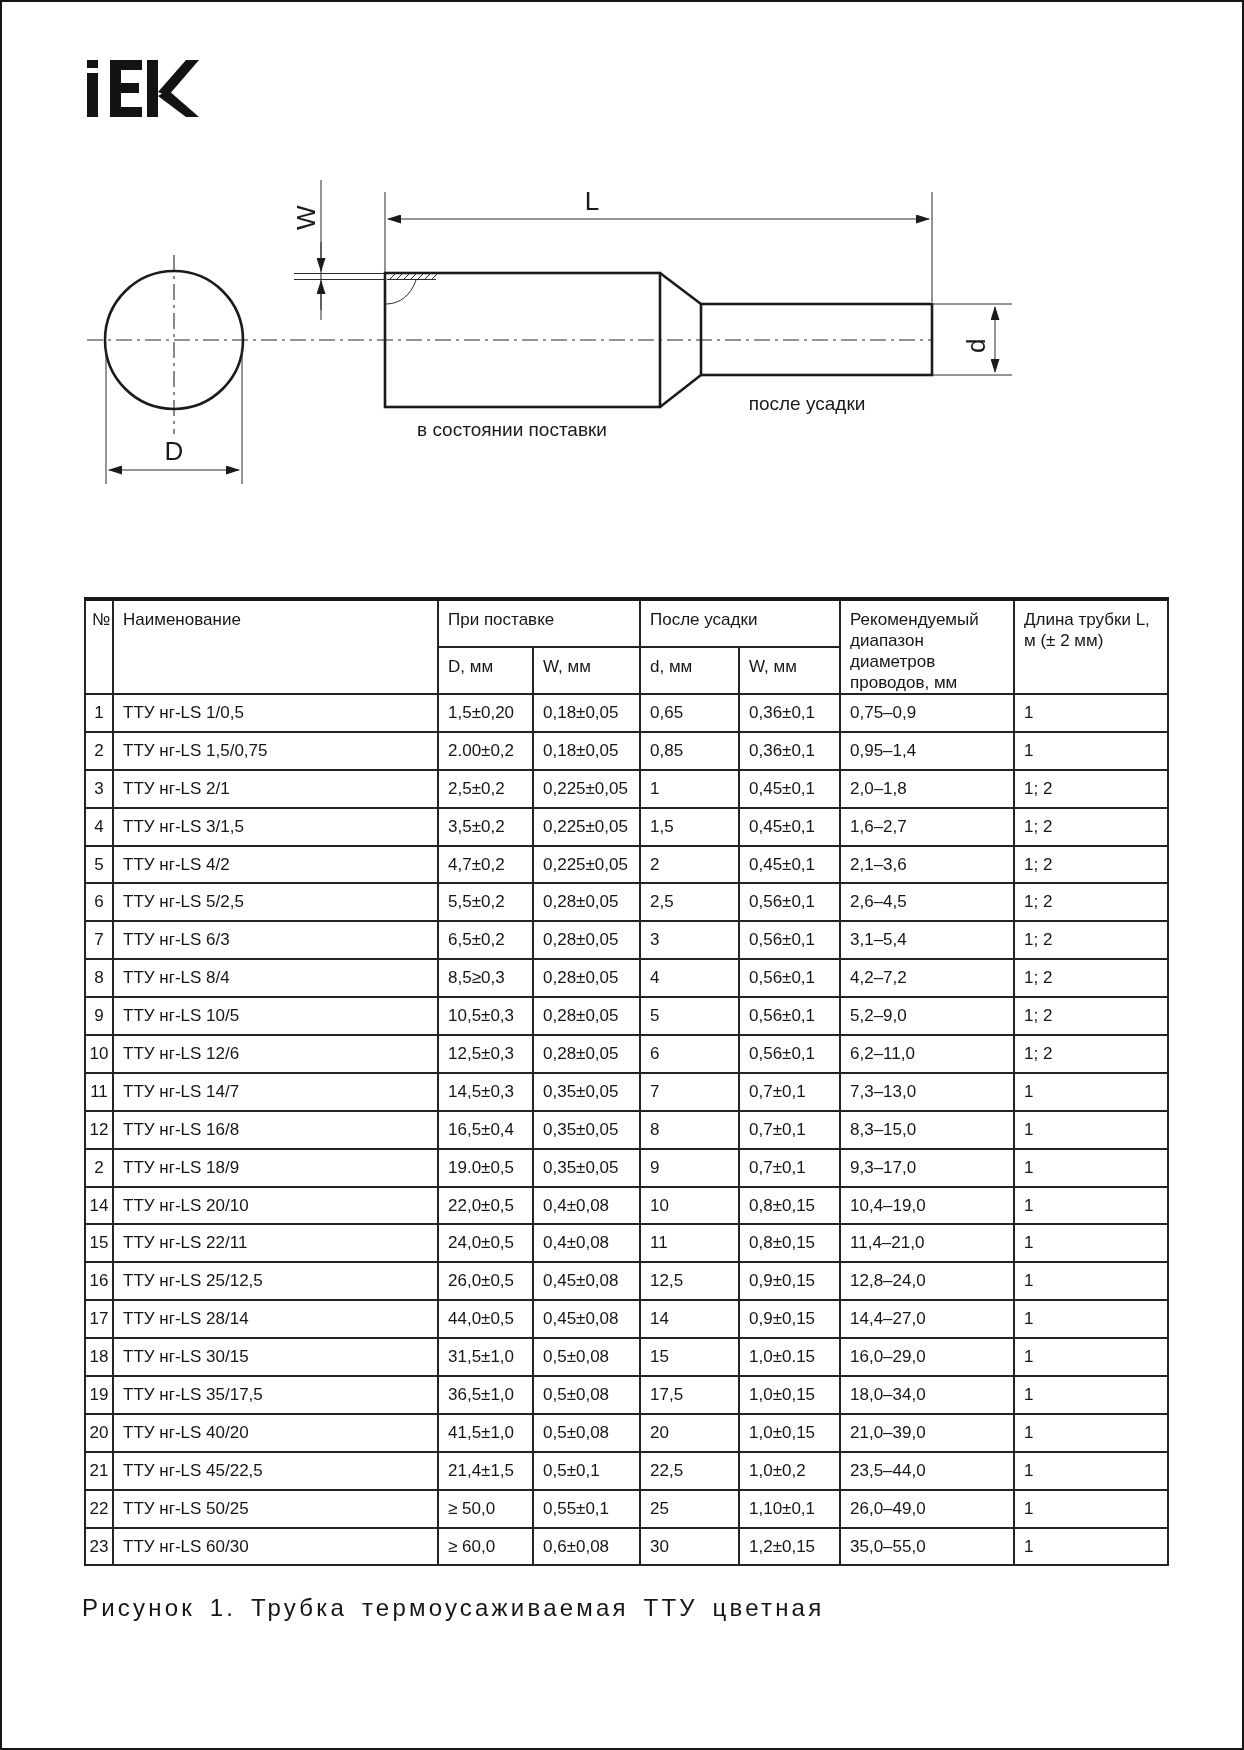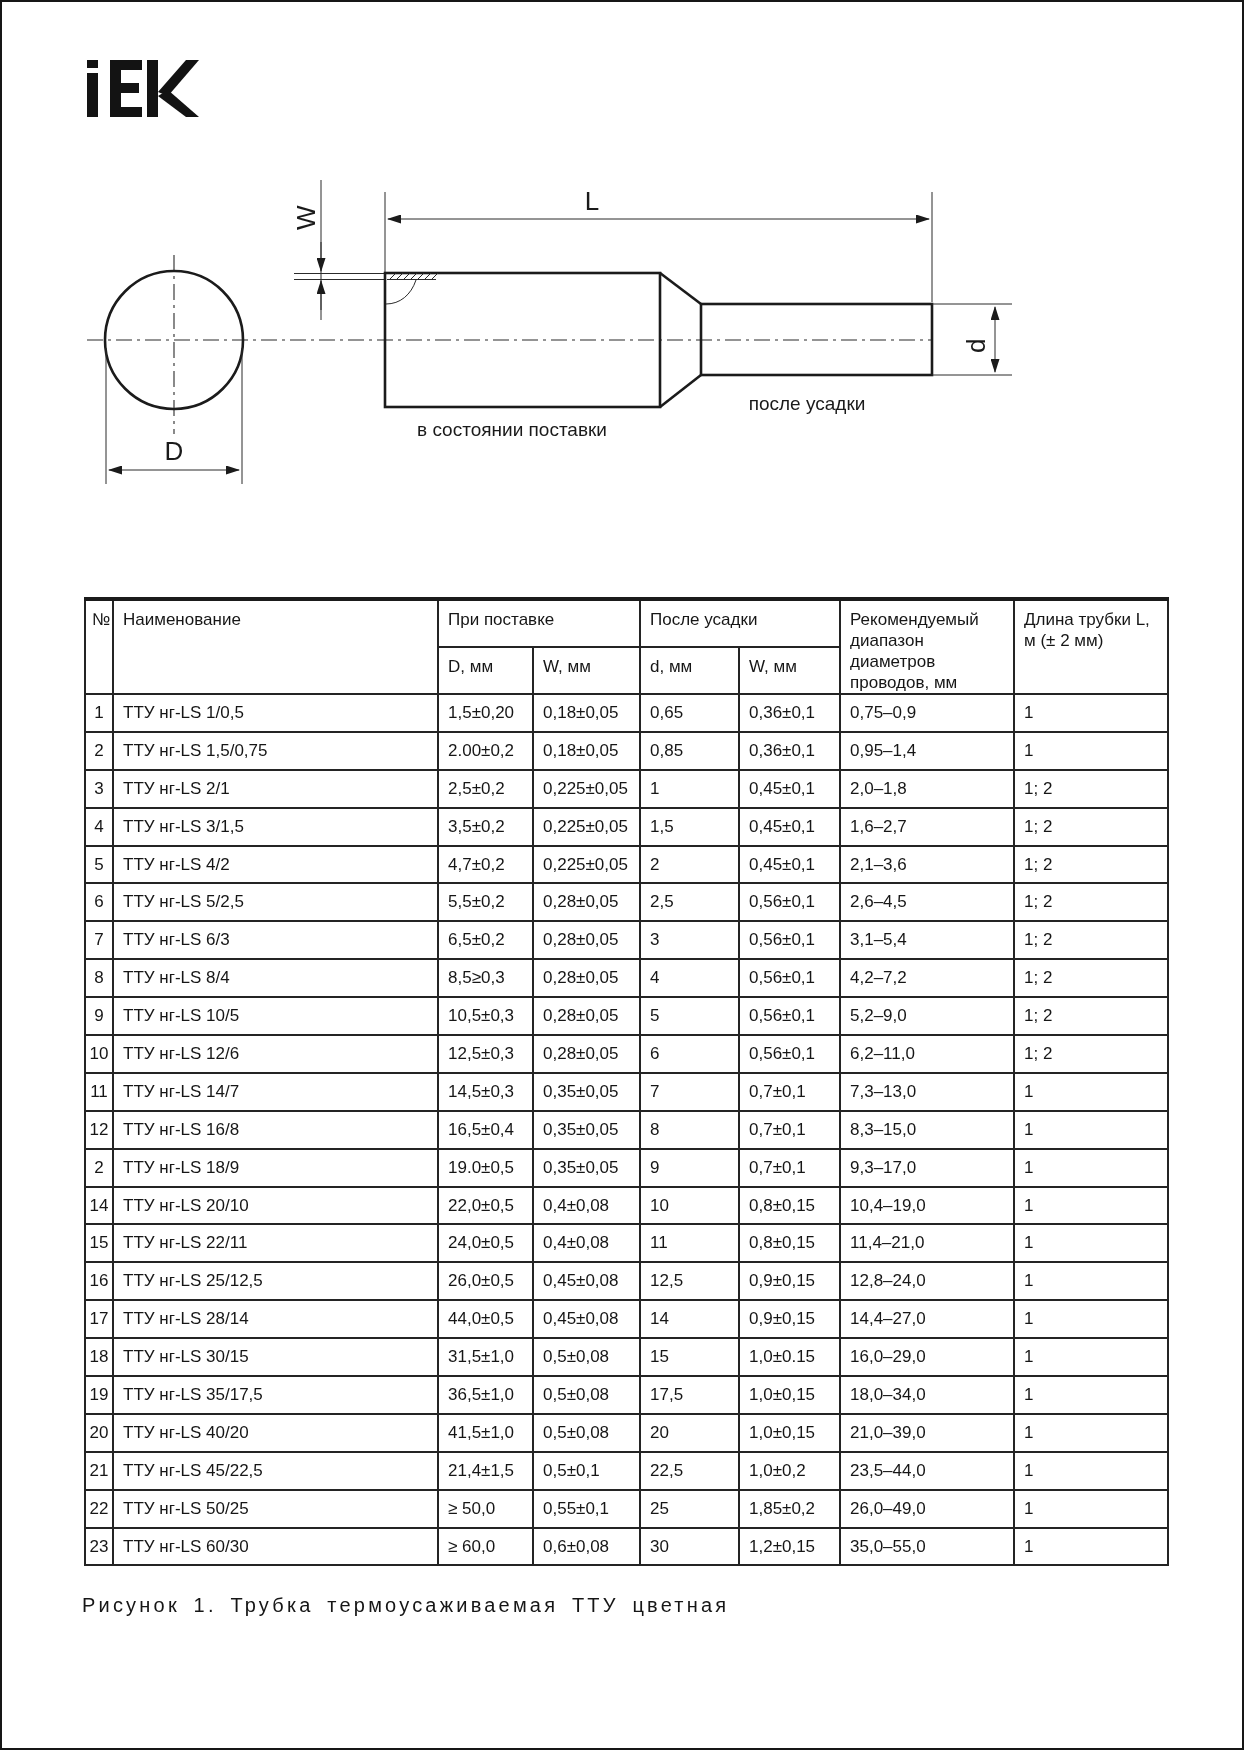--- a/index.html
+++ b/index.html
@@ -37,21 +37,21 @@
     overflow:hidden;white-space:nowrap;
   }
   .tbl thead th{vertical-align:top;padding-top:8px;line-height:21px;white-space:normal;}
   .tbl thead tr{height:42px;}
   .tbl tbody tr{height:37.9px;}
   .tbl tbody td{vertical-align:middle;}
   .tbl td.c-no{text-align:center;padding-left:0;padding-right:0;}
   
   .fig-caption{
     position:absolute;left:80px;top:1592px;
-    font-size:20px;letter-spacing:3.2px;word-spacing:5px;color:#161616;
+    font-size:24px;letter-spacing:3.2px;word-spacing:5px;color:#161616;
   }
 </style>
 </head>
 <body>
 
 <div class="page">
 
   <svg class="logo" viewBox="0 0 112 57" aria-label="IEK">
     <g fill="#131313">
       <rect x="0" y="0" width="11" height="8"></rect>
@@ -360,21 +360,21 @@
             <td>1,0±0,2</td>
             <td>23,5–44,0</td>
             <td>1</td>
           </tr>
           <tr>
             <td class="c-no">22</td>
             <td>ТТУ нг-LS 50/25</td>
             <td>≥ 50,0</td>
             <td>0,55±0,1</td>
             <td>25</td>
-            <td>1,85±0,2</td>
+            <td>1,10±0,1</td>
             <td>26,0–49,0</td>
             <td>1</td>
           </tr>
           <tr>
             <td class="c-no">23</td>
             <td>ТТУ нг-LS 60/30</td>
             <td>≥ 60,0</td>
             <td>0,6±0,08</td>
             <td>30</td>
             <td>1,2±0,15</td>

